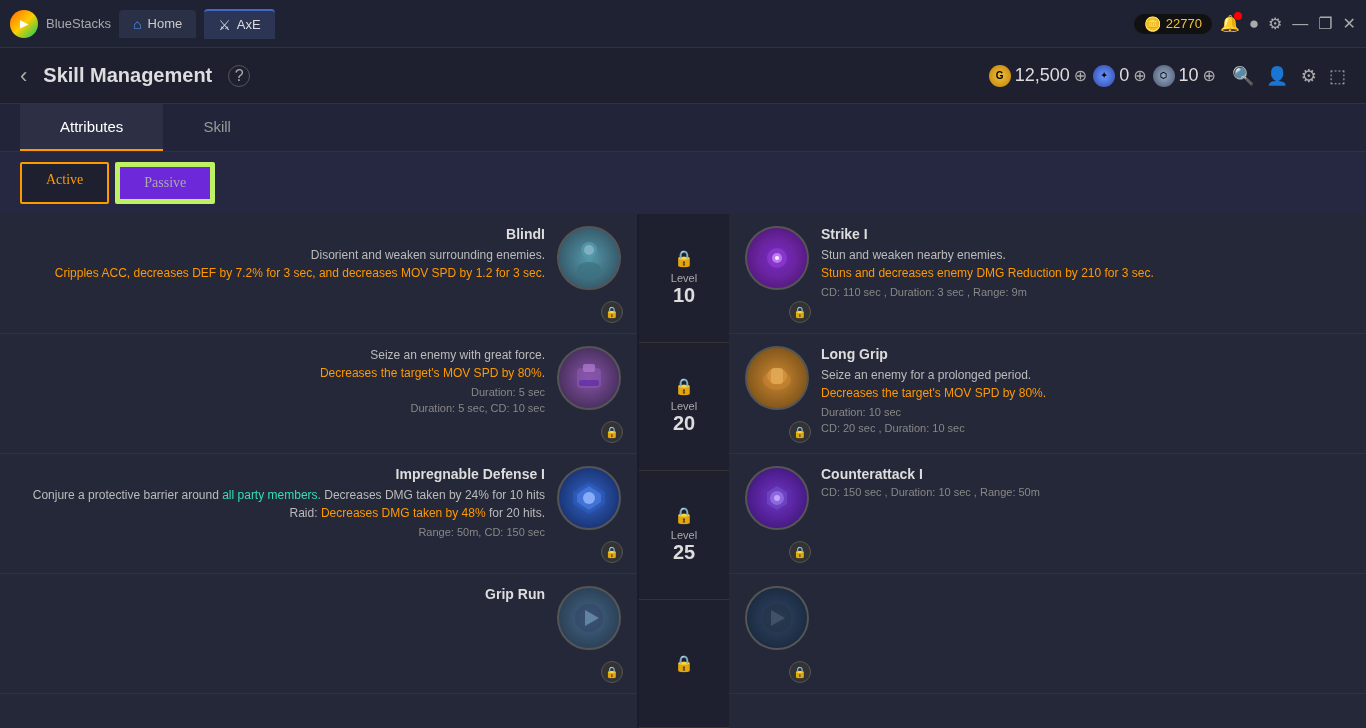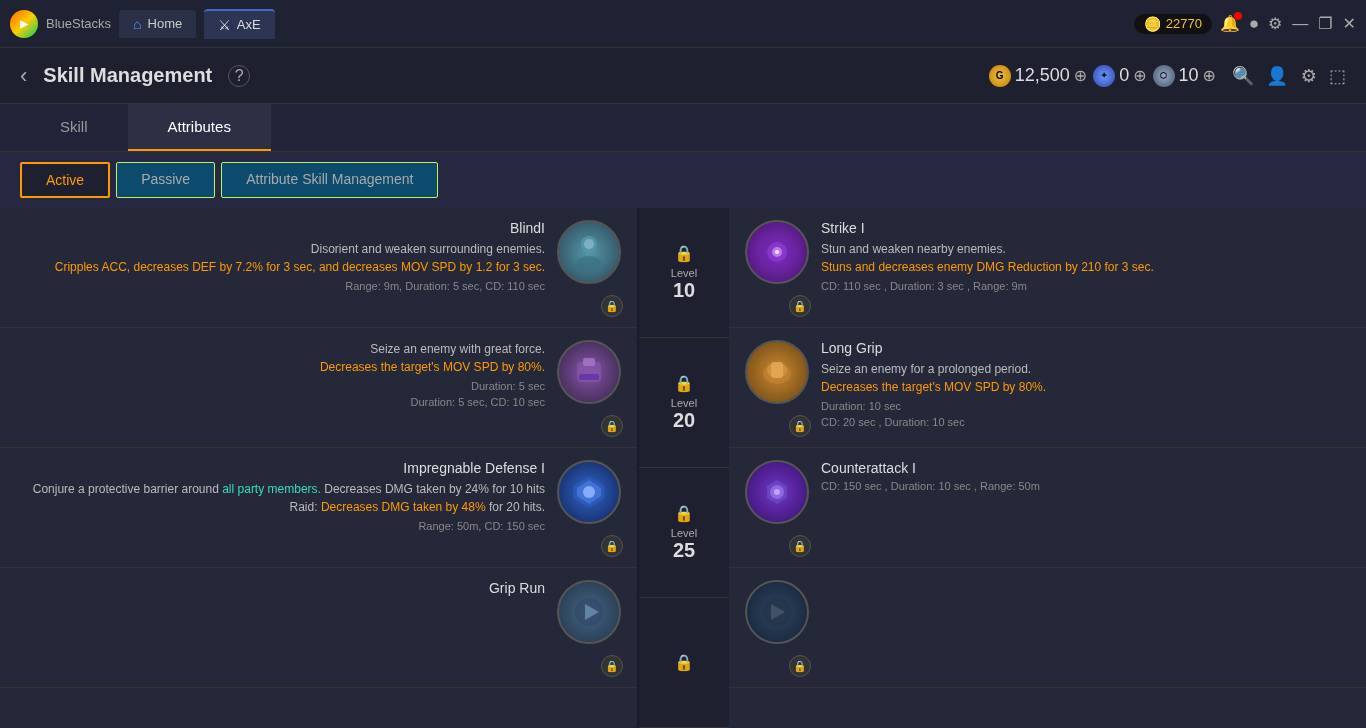--- a/index.html
+++ b/index.html
@@ -120,29 +120,30 @@
       color: #fff;
       border-bottom: 2px solid #ff9900;
     }
 
     
     .sub-tabs-row {
       background: #252840;
       display: flex;
       padding: 10px 20px;
       gap: 6px;
+      font-family: Liberation Serif, serif;
     }
     .sub-tab {
       padding: 8px 24px;
       color: #aaa;
       font-size: 14px;
       cursor: pointer;
-      border: 1px solid #bef264;
+      border: 5px solid #bef264;
       border-radius: 2px;
-      background: #0c4a6e;
+      background: #6d28d9;
     }
     .sub-tab.active {
       color: #ff9900;
       border: 2px solid #ff9900;
       background: #1e2030;
     }
 
     .skill-card {
       border-bottom: 1px solid #333;
       padding: 12px 16px;
@@ -179,21 +180,21 @@
       width: 22px; height: 22px;
       background: #333;
       border-radius: 50%;
       display: flex; align-items: center; justify-content: center;
       font-size: 11px;
       color: #aaa;
       border: 1px solid #555;
     }
 
     .skill-info { flex: 1; }
-    .skill-name { color: #ddd; font-size: 14px; font-weight: normal; margin-bottom: 4px; }
+    .skill-name { color: #ddd; font-size: 14px; font-weight: bold; margin-bottom: 4px; }
     .skill-desc { font-size: 12px; color: #bbb; line-height: 1.5; margin-bottom: 4px; }
     .skill-highlight { color: #ff9900; text-align: right; }
     .skill-highlight.teal { color: #33ddbb; }
     .skill-meta { font-size: 11px; color: #888; margin-top: 4px; }
 
     
     .main-content {
       display: flex;
       flex: 1;
       overflow: hidden;
@@ -291,28 +292,27 @@
     </div>
     <div class="header-icons">
       <span class="header-icon">🔍</span>
       <span class="header-icon">👤</span>
       <span class="header-icon">⚙</span>
       <span class="header-icon">⬚</span>
     </div>
   </div>
 
   <div class="tabs-row">
+    <div class="tab active">Attributes</div>
     <div class="tab">Skill</div>
-    <div class="tab active">Attributes</div>
   </div>
 
   <div class="sub-tabs-row">
     <div class="sub-tab active">Active</div>
     <div class="sub-tab">Passive</div>
-    <div class="sub-tab">Attribute Skill Management</div>
   </div>
 
   <div class="main-content">
 
     <div class="left-panel">
 
       <div class="skill-card left">
         <div class="skill-icon-wrap">
           <div class="skill-icon blind-i">
             <svg width="40" height="40" viewBox="0 0 40 40">
@@ -322,21 +322,20 @@
             </svg>
           </div>
           <div class="skill-lock">🔒</div>
         </div>
         <div class="skill-info">
           <div class="skill-name">BlindI</div>
           <div class="skill-desc">
             <span>Disorient and weaken surrounding enemies.</span><br>
             <span class="skill-highlight">Cripples ACC, decreases DEF by 7.2% for 3 sec, and decreases MOV SPD by 1.2 for 3 sec.</span>
           </div>
-          <div class="skill-meta">Range: 9m, Duration: 5 sec, CD: 110 sec</div>
         </div>
       </div>
 
       <div class="skill-card left">
         <div class="skill-icon-wrap">
           <div class="skill-icon short-grip">
             <svg width="40" height="40" viewBox="0 0 40 40">
               <rect x="8" y="10" width="24" height="20" rx="4" fill="#8855aa" opacity="0.7"></rect>
               <rect x="14" y="6" width="12" height="8" rx="2" fill="#aa77cc" opacity="0.8"></rect>
               <rect x="10" y="22" width="20" height="6" rx="2" fill="#6633aa" opacity="0.9"></rect>

